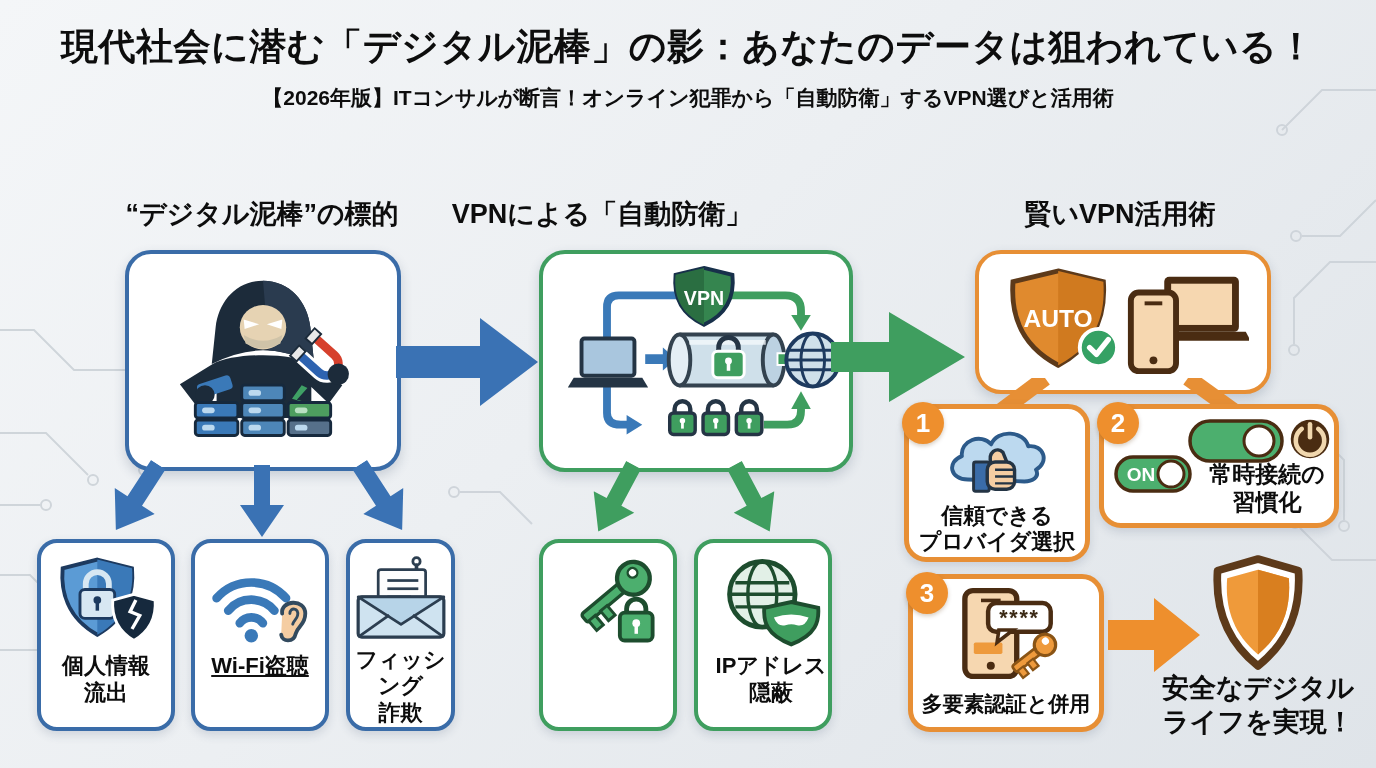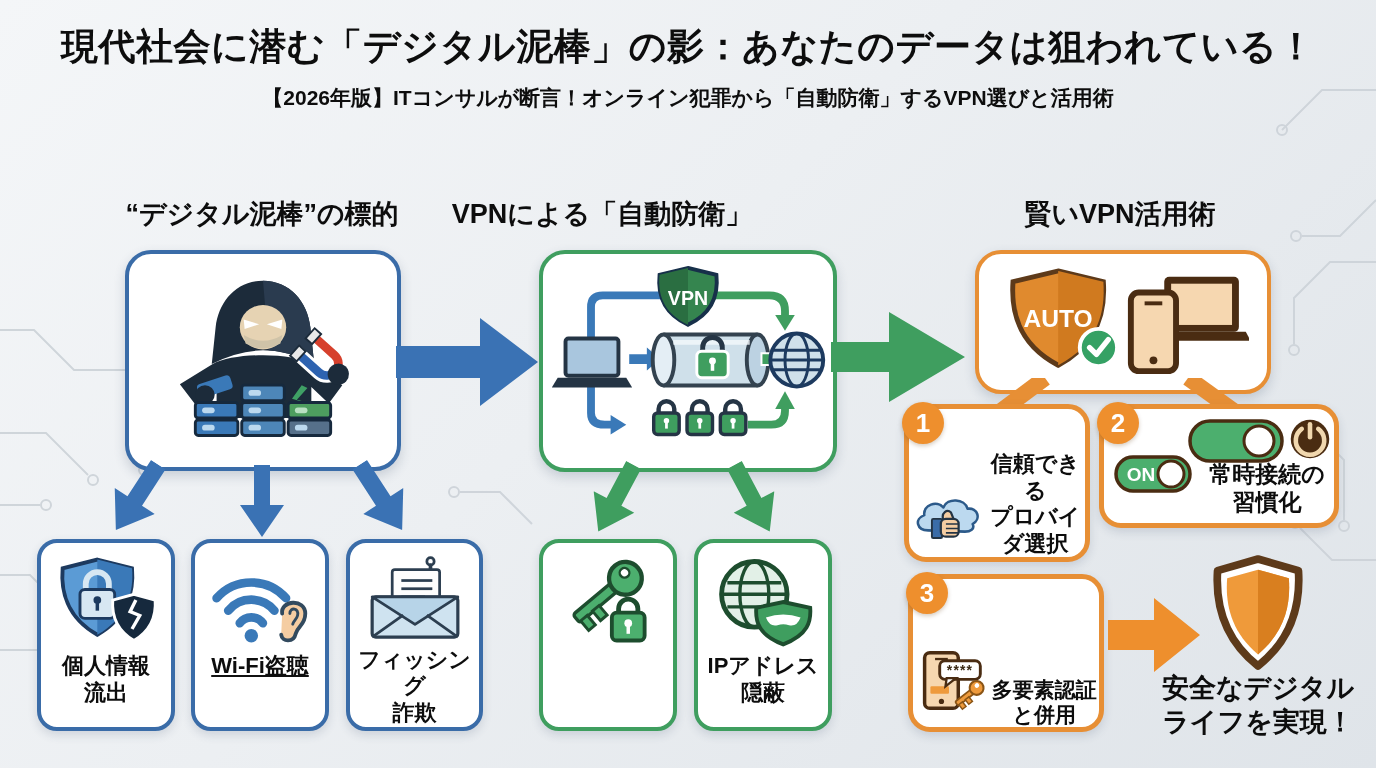--- a/index.html
+++ b/index.html
@@ -15,31 +15,31 @@
     font-size:21px;font-weight:800;color:#0d0d0d;}
   .col-header{position:absolute;top:196px;width:400px;text-align:center;
     font-size:27px;font-weight:900;color:#0d0d0d;}
   .main-box{position:absolute;background:#fff;border-style:solid;border-width:4px;
     border-radius:26px;box-shadow:0 5px 12px rgba(50,70,100,.20);
     display:flex;align-items:center;justify-content:center;}
   .sub-box{position:absolute;background:#fff;border-style:solid;border-width:4px;
     border-radius:20px;box-shadow:0 4px 10px rgba(50,70,100,.16);
     display:flex;flex-direction:column;align-items:center;padding-top:12px;box-sizing:border-box;}
   .blue-b{border-color:#3a6ca8;}
-  .green-b{border-color:#3f9e5f;}
+  .green-b{border-color:#3f9e5f;padding-left:16px;}
   .orange-b{border-color:#e78f35;}
   .sub-label{font-size:22px;font-weight:900;text-align:center;line-height:1.22;margin-top:4px;color:#0d0d0d;}
   .sub-label span{display:block;}
   .arrow{position:absolute;}
   .step-box{position:absolute;background:#fff;border:5px solid #e78f35;border-radius:22px;
     box-shadow:0 4px 10px rgba(50,70,100,.16);box-sizing:border-box;}
   .badge{position:absolute;top:-7px;left:-7px;width:42px;height:42px;border-radius:50%;
     background:#ee8f2d;color:#fff;font-size:26px;font-weight:900;
     display:flex;align-items:center;justify-content:center;box-shadow:0 2px 4px rgba(90,50,0,.25);}
-  .step1-inner,.step3-inner{display:flex;flex-direction:row;align-items:flex-end;width:100%;height:100%;}
+  .step1-inner,.step3-inner{display:flex;flex-direction:column;align-items:center;width:100%;height:100%;}
   .step-label{font-size:22px;font-weight:700;text-align:center;line-height:1.2;color:#0d0d0d;}
   .step-label span{display:block;}
   .result-label{position:absolute;left:1136px;top:672px;width:244px;text-align:center;
     font-size:27px;font-weight:900;line-height:1.25;color:#0d0d0d;}
   .result-label span{display:block;}
   svg text{font-family:"Liberation Sans","DejaVu Sans",sans-serif;}
 </style>
 </head>
 <body>
 
@@ -250,21 +250,21 @@
       <circle cx="46" cy="83" r="7" fill="#3a79b8"></circle>
       <path d="M78,60 C76,46 102,44 102,60 C102,72 94,73 92,81 C90,90 78,90 77,82" fill="#f5cda2" stroke="#324a5e" stroke-width="4" stroke-linecap="round"></path>
       <path d="M86,60 C86,53 96,54 94,62 C93,66 90,67 89,71" fill="none" stroke="#324a5e" stroke-width="3" stroke-linecap="round"></path>
     </svg>
     <div class="sub-label">
       <span>Wi-Fi盗聴</span>
         <span></span>
     </div>
   </div>
 
-  <div class="sub-box blue-b" style="left:346px;top:539px;width:137px;height:192px;">
+  <div class="sub-box blue-b" style="left:346px;top:539px;width:109px;height:192px;">
     <svg viewBox="0 0 110 96" width="106" height="94">
       <circle cx="72" cy="7" r="4" fill="none" stroke="#2c3e50" stroke-width="3"></circle>
       <path d="M72,11 V24 C72,36 60,38 55,31" fill="none" stroke="#2c3e50" stroke-width="4" stroke-linecap="round"></path>
       <polygon points="53,36 61,33 56,26" fill="#2c3e50"></polygon>
       <rect x="30" y="16" width="52" height="44" rx="3" fill="#fdfdfd" stroke="#2c3e50" stroke-width="3"></rect>
       <line x1="40" y1="28" x2="74" y2="28" stroke="#2c3e50" stroke-width="3"></line>
       <line x1="40" y1="37" x2="74" y2="37" stroke="#2c3e50" stroke-width="3"></line>
       <line x1="40" y1="46" x2="66" y2="46" stroke="#2c3e50" stroke-width="3"></line>
       <rect x="8" y="46" width="94" height="44" rx="4" fill="#cfe3f0" stroke="#2c3e50" stroke-width="3.5"></rect>
       <polygon points="8,46 102,46 55,76" fill="#b7d4e8" stroke="#2c3e50" stroke-width="3" stroke-linejoin="round"></polygon>

